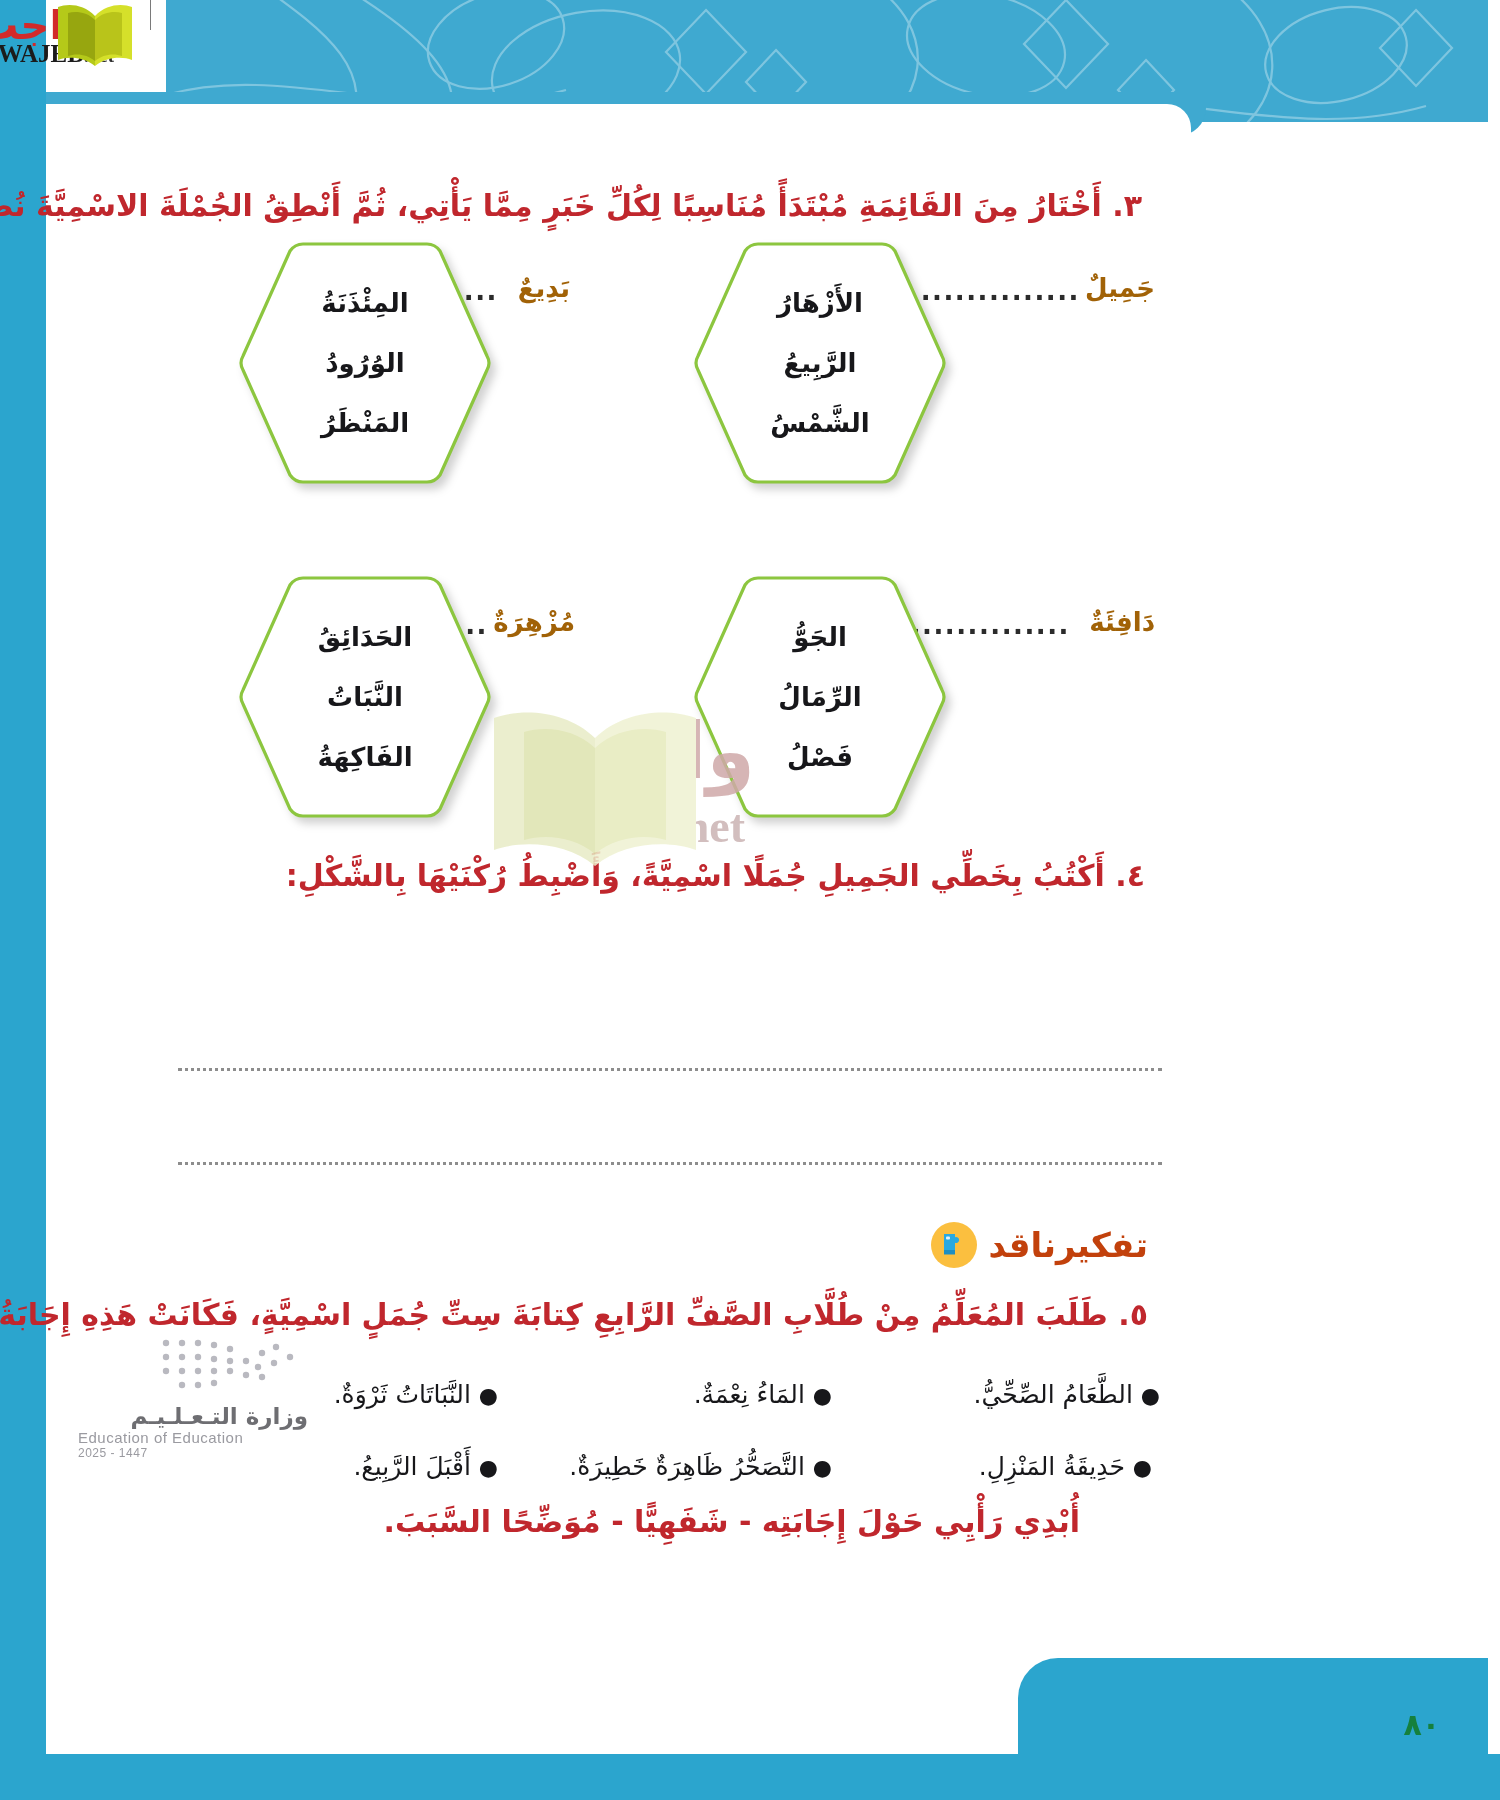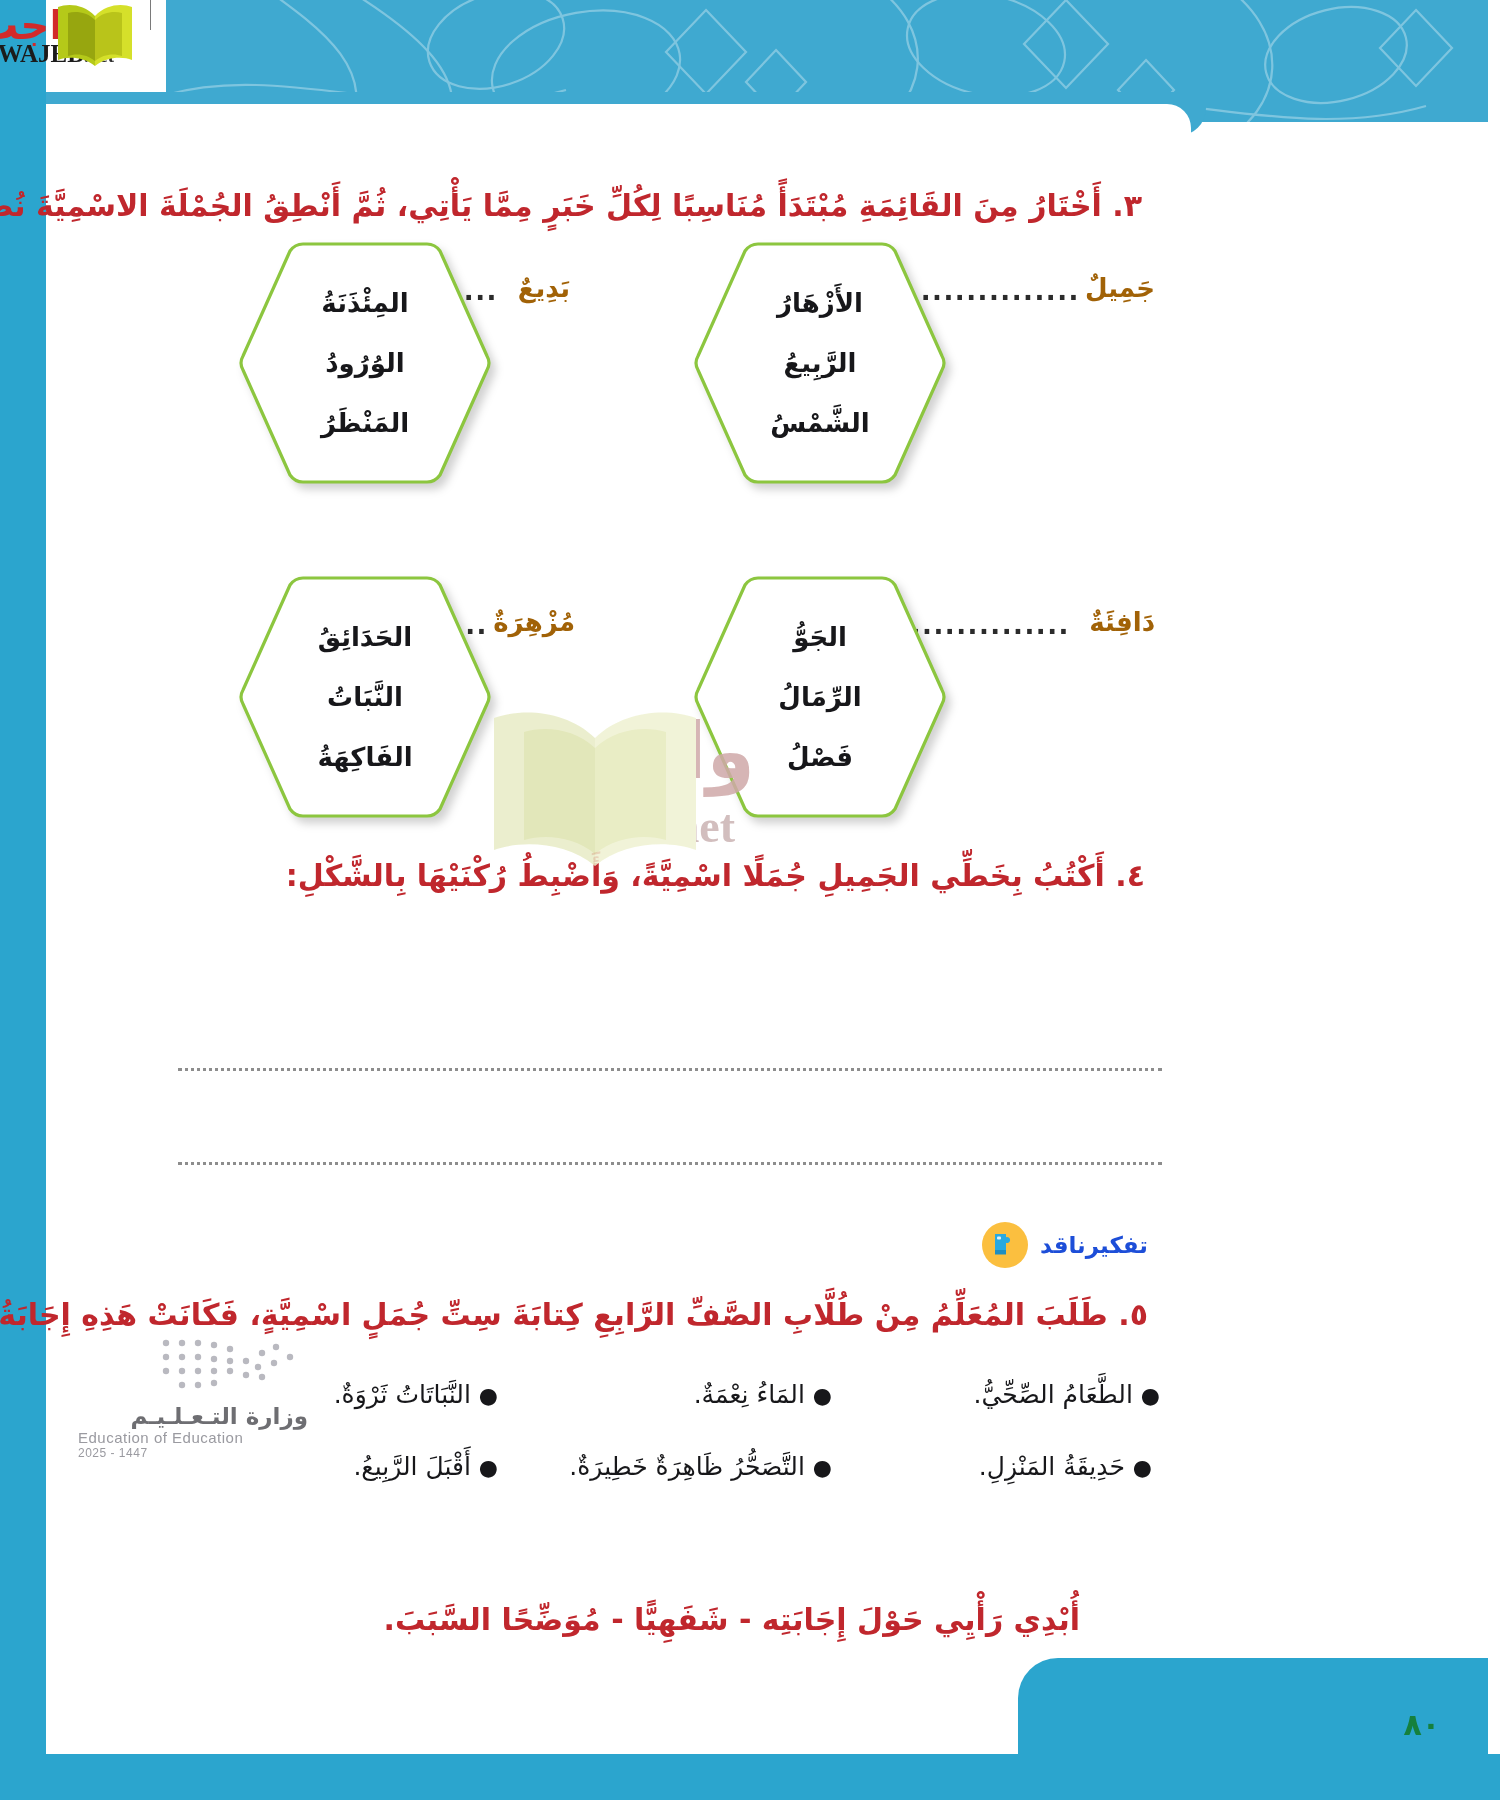--- a/index.html
+++ b/index.html
@@ -152,21 +152,21 @@
     border-bottom: 3px dotted #8d8d8d;
   }
 
   
   .ct-wrap {
     position: absolute;
     display: flex; align-items: center; gap: 12px;
     direction: rtl;
   }
   .ct-label {
-    color: #1d4ed8; font-size: 23px; font-weight: 700;
+    color: #c2410c; font-size: 34px; font-weight: 700;
     font-family: "DejaVu Sans", sans-serif;
   }
   .ct-icon {
     width: 46px; height: 46px; border-radius: 50%;
     background: #fbbf3f;
     display:flex; align-items:center; justify-content:center;
   }
 
   
   .sent {
@@ -187,21 +187,21 @@
     opacity: .85;
   }
   .wm .ar {
     position: absolute; right: 165px; top: 6px;
     font-size: 78px; font-weight: 700;
     color: #cfa9a9;
     font-family: "DejaVu Sans", sans-serif;
     white-space: nowrap;
   }
   .wm .en {
-    position: absolute; right: 185px; top: 100px;
+    position: absolute; right: 175px; top: 100px;
     font-size: 46px; font-weight: 700;
     color: #cbb3b3;
     font-family: "Liberation Serif", serif;
     white-space: nowrap;
   }
   .wm .book { position:absolute; left: 0px; top: 0px; }
 
   
   .moe { position:absolute; left: 78px; top: 1335px; width: 230px; }
   .moe .dots { width: 150px; height: 58px; }
@@ -414,21 +414,21 @@
     </div>
     <div class="sent" style="right:668px; top:1452px;">
       <span class="bu">●</span>
       <span>التَّصَحُّرُ ظَاهِرَةٌ خَطِيرَةٌ.</span>
     </div>
     <div class="sent" style="right:1002px; top:1452px;">
       <span class="bu">●</span>
       <span>أَقْبَلَ الرَّبِيعُ.</span>
     </div>
 
-    <div class="q-line" style="right:420px; top:1602px;">أُبْدِي رَأْيِي حَوْلَ إِجَابَتِه - شَفَهِيًّا - مُوَضِّحًا السَّبَبَ.</div>
+    <div class="q-line" style="right:420px; top:1504px;">أُبْدِي رَأْيِي حَوْلَ إِجَابَتِه - شَفَهِيًّا - مُوَضِّحًا السَّبَبَ.</div>
 
     <div class="moe">
       <svg class="dots" viewBox="0 0 150 58">
         <g fill="#b9b9c0">
           <circle cx="8" cy="8" r="3.2"></circle>
             <circle cx="24" cy="8" r="3.2"></circle>
             <circle cx="40" cy="8" r="3.2"></circle>
           <circle cx="56" cy="10" r="3.2"></circle>
             <circle cx="72" cy="14" r="3.2"></circle>
           <circle cx="8" cy="22" r="3.2"></circle>

